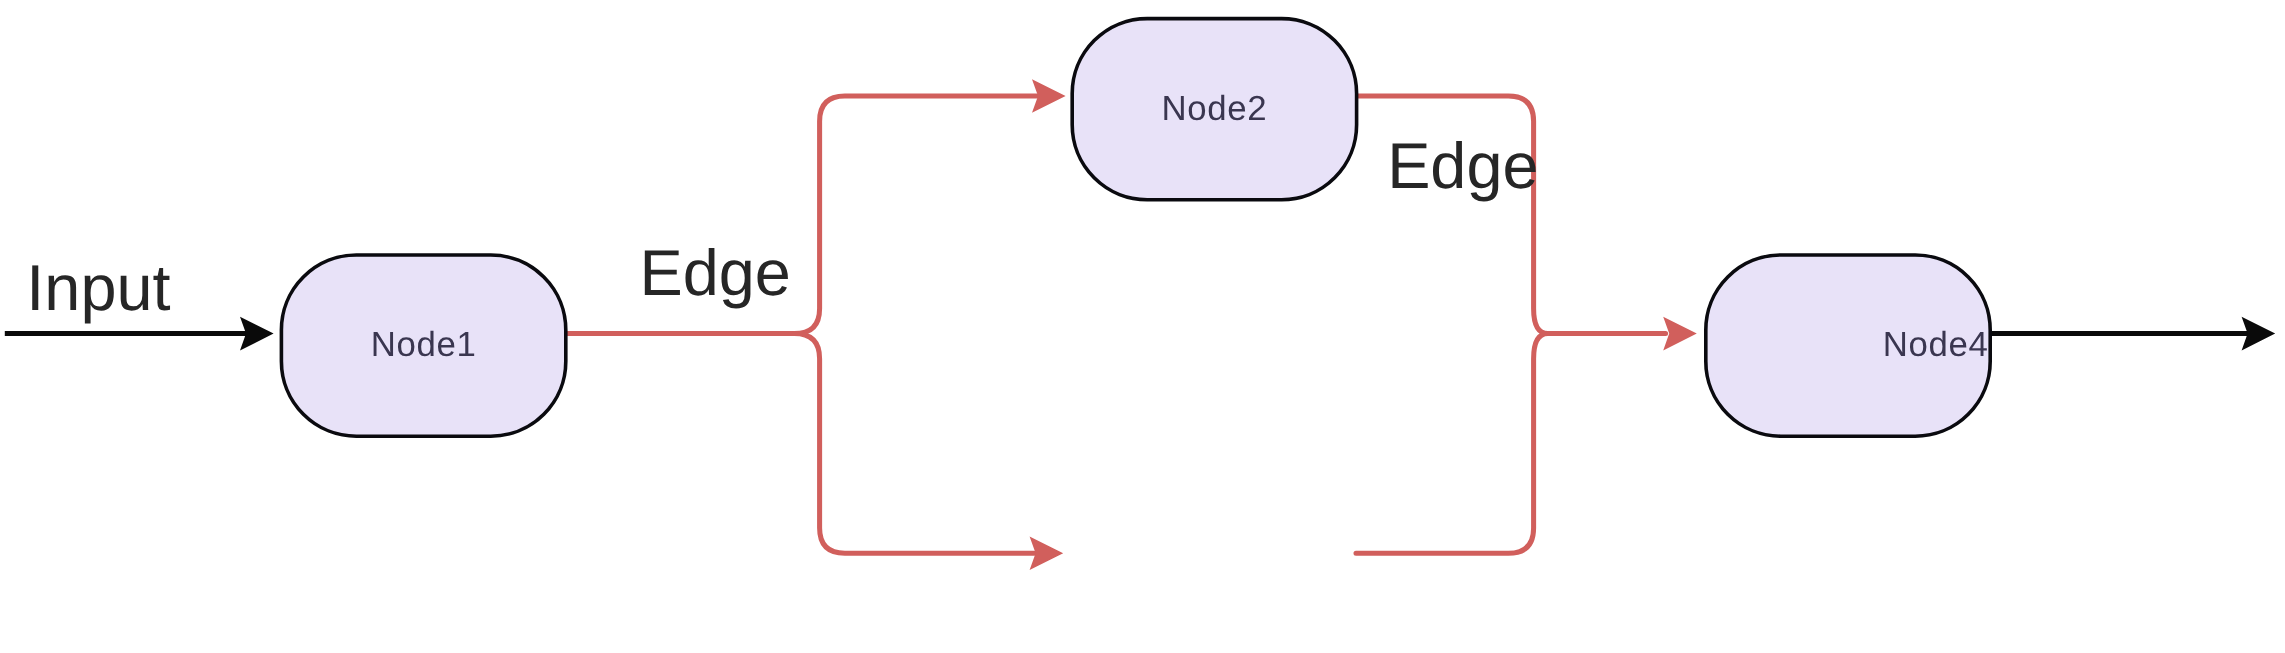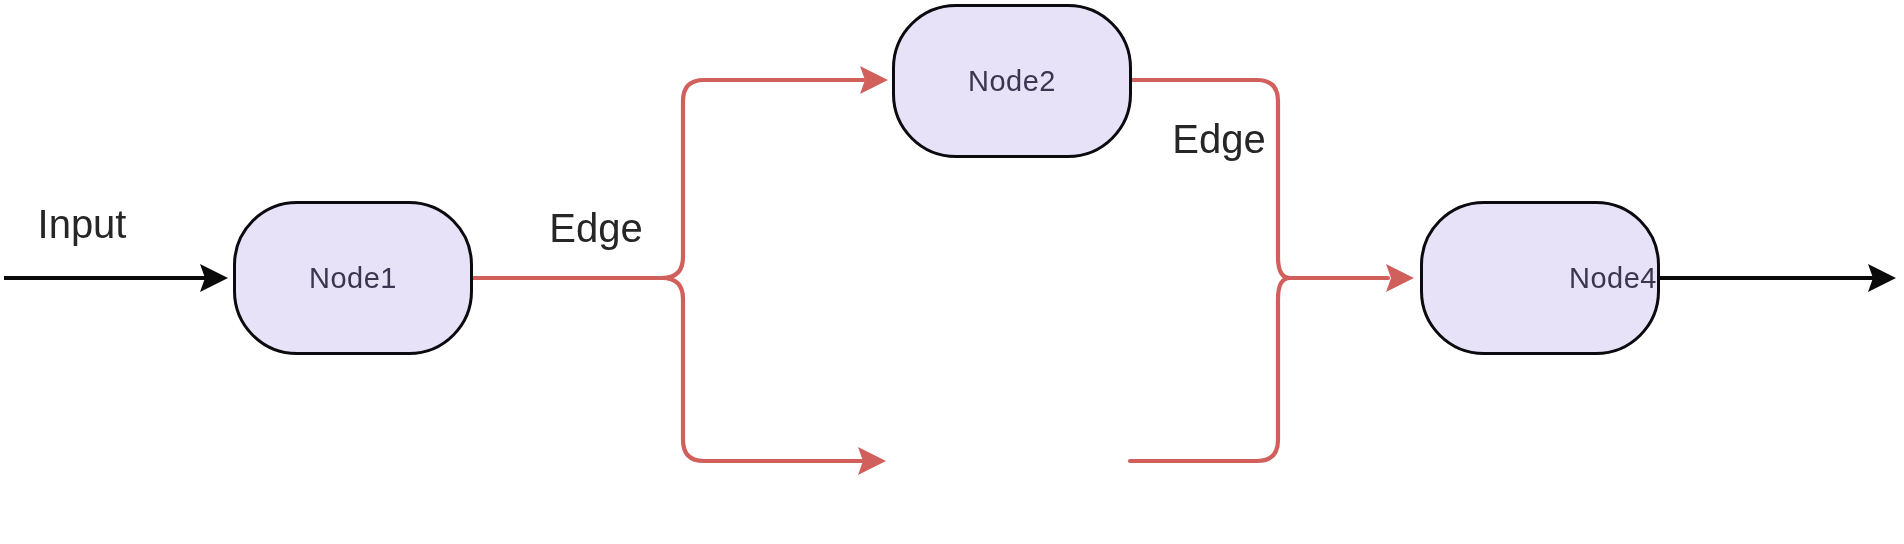--- a/index.html
+++ b/index.html
@@ -49,41 +49,42 @@
   .node {
     position: absolute;
     width: 240px;
     height: 154px;
     background: var(--node-fill);
     border: 3.5px solid var(--node-border);
     border-radius: 64px;
     display: flex;
     align-items: center;
     justify-content: center;
+    margin-top: 10px;
   }
   .node-label {
     font-size: 29px;
     color: var(--node-text);
     letter-spacing: 0.5px;
     line-height: 1;
     white-space: nowrap;
   }
   .flow-label {
     position: absolute;
     transform: translate(-50%, -50%);
-    font-size: 40px;
+    font-size: 54px;
     color: var(--label-text);
     line-height: 1;
     white-space: nowrap;
   }
   #node1 { left: 233px; top: 201px; }
   #node2 { left: 892px; top: 4px;   }
   #node3 { left: 892px; top: 384px; }
   #node4 { left: 1420px; top: 201px; justify-content: flex-end; }
-  #label-input  { left: 82px;   top: 224px; }
+  #label-input  { left: 82px;   top: 240px; }
   #label-edge1  { left: 596px;  top: 228px; }
   #label-edge2  { left: 1219px; top: 139px; }
   #label-output { left: 1800px; top: 238px; }
 </style>
 </head>
 <body>
 
 <div class="canvas">
 
   <svg class="edges-layer" viewBox="0 0 1904 544">

